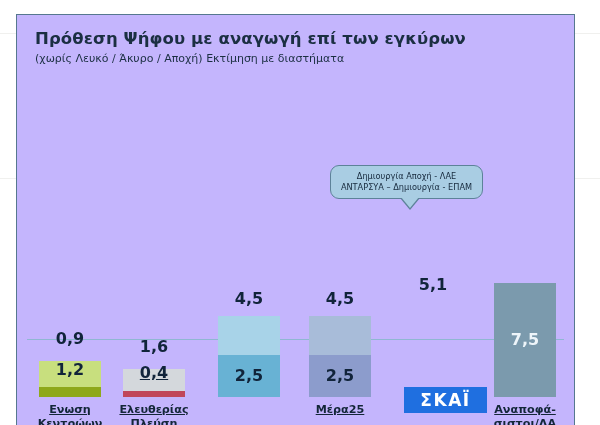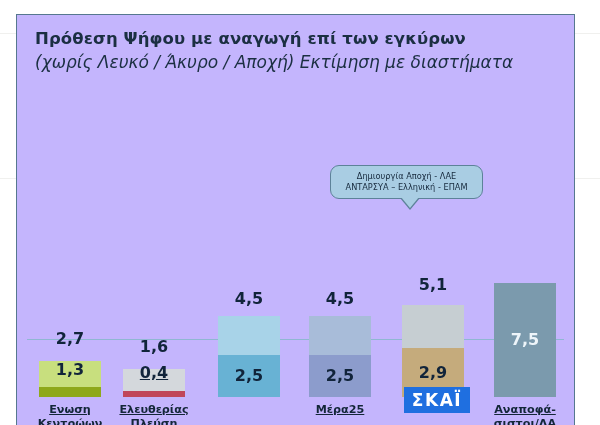--- a/index.html
+++ b/index.html
@@ -46,24 +46,23 @@
     font-size: 16.5px;
     font-weight: bold;
     color: #1b2f42;
     letter-spacing: 0.1px;
     white-space: nowrap;
   }
   #chart-subtitle {
     position: absolute;
     left: 18px;
     top: 37px;
-    font-size: 17px;
+    font-size: 11px;
     color: #1b2f42;
     white-space: nowrap;
-    font-style: italic;
   }
 
   
   #plot-area {
     position: absolute;
     left: 0;
     top: 0;
     width: 100%;
     height: 100%;
   }
@@ -189,21 +188,21 @@
     position: absolute;
     left: 0;
     top: 381px;
     width: 600px;
     height: 44px;
   }
   #skai-logo {
     position: absolute;
     left: 404px;
     top: 6px;
-    width: 66px;
+    width: 83px;
     height: 26px;
     background: #1f6fe0;
     display: flex;
     align-items: center;
     justify-content: center;
   }
   #skai-logo .txt {
     color: #ffffff;
     font-size: 17px;
     font-weight: bold;
@@ -260,26 +259,26 @@
 
 <div id="chart-panel">
 
   <div id="chart-title">Πρόθεση Ψήφου με αναγωγή επί των εγκύρων</div>
   <div id="chart-subtitle">(χωρίς Λευκό / Άκυρο / Αποχή)  Εκτίμηση με διαστήματα</div>
 
   <div id="plot-area">
     <div id="baseline"></div>
 
     <div class="bar-group" style="left:8px;">
-      <div class="floating-val" style="bottom:86px;">2,7</div>
+      <div class="floating-val" style="bottom:86px;">0,9</div>
       <div class="bar-stack" style="width:62px;">
         <div class="seg-upper" style="height:26px;background:#c8df7e;"></div>
         <div class="seg-lower" style="height:10px;background:#8ea81b;"></div>
       </div>
-      <div class="floating-val" style="bottom:55px;">1,3</div>
+      <div class="floating-val" style="bottom:55px;">1,2</div>
       <div class="cat-label">
         <div>Ενωση</div>
         <div>Κεντρώων</div>
       </div>
     </div>
 
     <div class="bar-group" style="left:92px;">
       <div class="floating-val" style="bottom:78px;">1,6</div>
       <div class="bar-stack" style="width:62px;">
         <div class="seg-upper" style="height:22px;background:#d4d8dc;"></div>
@@ -311,43 +310,37 @@
         </div>
       </div>
       <div class="cat-label">
         <div>Μέρα25</div>
         <div></div>
       </div>
     </div>
 
     <div class="bar-group" style="left:371px;">
       <div class="floating-val" style="bottom:140px;">5,1</div>
-      <div class="bar-stack" style="width:62px;">
-        <div class="seg-upper" style="height:43px;background:#c6ced2;"></div>
-        <div class="seg-lower" style="height:49px;background:#c5ab7c;">
-          <span class="val-label">2,9</span>
-        </div>
-      </div>
     </div>
 
     <div class="bar-group" style="left:463px;">
       <div class="bar-stack" style="width:62px;">
         <div class="seg-lower" style="height:114px;background:#7b9aad;">
           <span class="val-label light">7,5</span>
         </div>
       </div>
       <div class="cat-label">
         <div>Αναποφά-</div>
         <div>σιστοι/ΔΑ</div>
       </div>
     </div>
 
     <div id="callout">
       <div class="line">Δημιουργία Αποχή -  ΛΑΕ</div>
-      <div class="line">ΑΝΤΑΡΣΥΑ – Ελληνική - ΕΠΑΜ</div>
+      <div class="line">ΑΝΤΑΡΣΥΑ – Δημιουργία - ΕΠΑΜ</div>
       <div id="callout-tail-border"></div>
       <div id="callout-tail"></div>
     </div>
 
   </div>
 </div>
 
 <div id="footer-logos">
   <div id="skai-logo">
     <span class="txt">ΣΚΑΪ</span>

